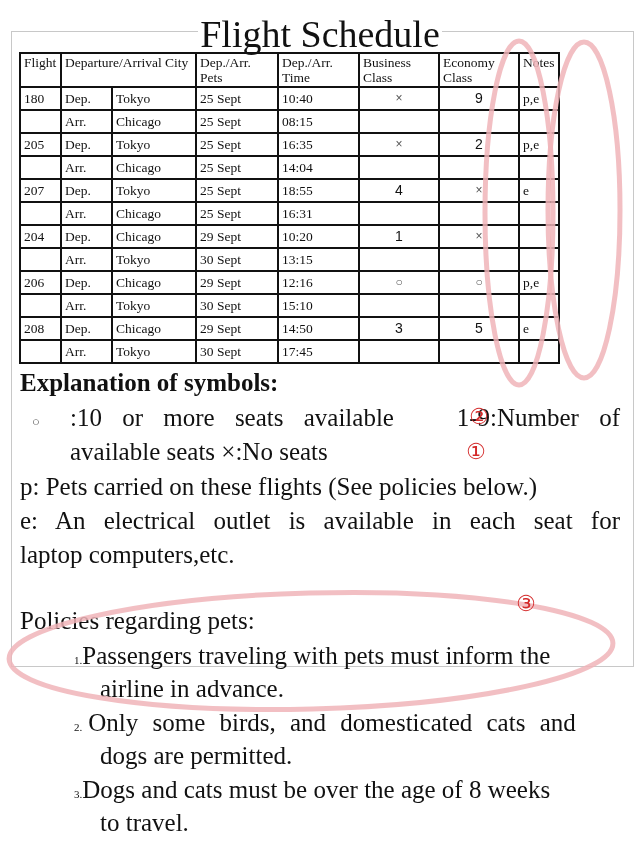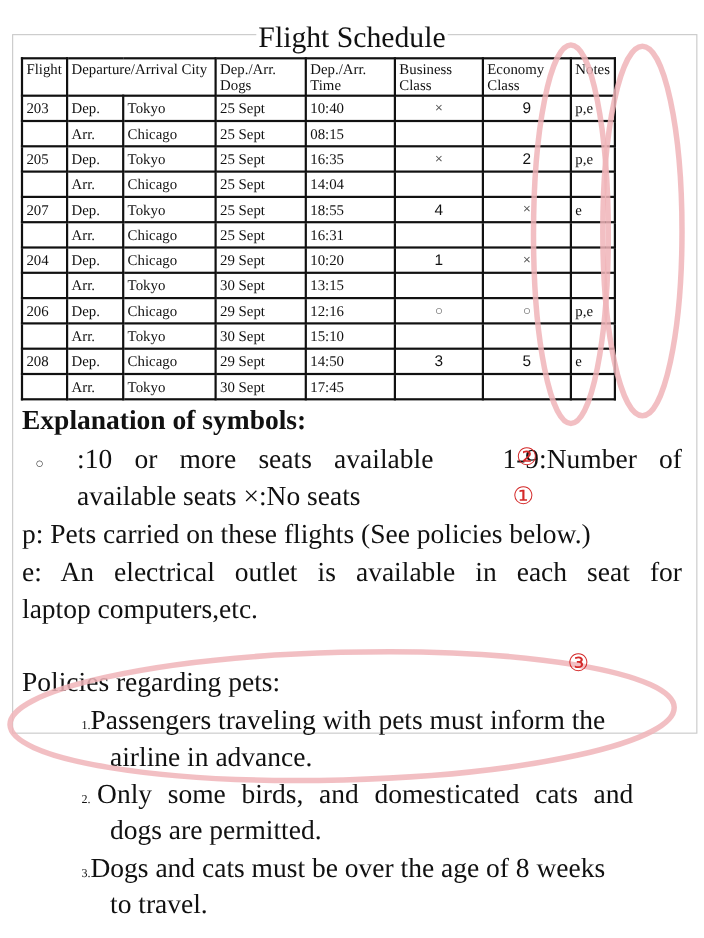--- a/index.html
+++ b/index.html
@@ -6,21 +6,21 @@
   body {
     width: 640px; height: 853px; position: relative; overflow: hidden;
     font-family: "Liberation Serif", "DejaVu Serif", serif; color: #111;
   }
   .frame {
     position: absolute; left: 11px; top: 31px; width: 623px; height: 636px;
     border: 1px solid #c8c8c8; box-sizing: border-box;
   }
   .title {
     position: absolute; left: 0; top: 17px; width: 640px; text-align: center;
-    font-size: 27px; line-height: 34px; background: transparent;
+    font-size: 38px; line-height: 34px; background: transparent;
   }
   .title span { background: #fff; padding: 0 2px; }
   table.sched {
     position: absolute; left: 19px; top: 52px;
     border-collapse: collapse; font-size: 13.5px; line-height: 15px;
   }
   table.sched td, table.sched th {
     border: 2px solid #111; padding: 1px 3px; vertical-align: top;
     font-weight: normal; text-align: left; box-sizing: border-box;
   }
@@ -54,30 +54,30 @@
 
 <div class="frame"></div>
 
 <div class="title"><span>Flight Schedule</span></div>
 
 <table class="sched">
   <thead>
     <tr>
       <th class="c-flight">Flight</th>
       <th colspan="2">Departure/Arrival City</th>
-      <th class="c-date">Dep./Arr. Dogs</th>
+      <th class="c-date">Dep./Arr. Pets</th>
       <th class="c-time">Dep./Arr. Time</th>
       <th class="c-bus">Business Class</th>
       <th class="c-eco">Economy Class</th>
       <th class="c-notes">Notes</th>
     </tr>
   </thead>
   <tbody id="sched-body">
       <tr>
-        <td class="c-flight">203</td>
+        <td class="c-flight">180</td>
         <td class="c-da">Dep.</td>
         <td class="c-city">Tokyo</td>
         <td class="c-date">25 Sept</td>
         <td class="c-time">10:40</td>
         <td class="c-bus seat sym">×</td>
         <td class="c-eco seat">9</td>
         <td class="c-notes">p,e</td>
       </tr>
       <tr>
         <td class="c-flight"></td>

